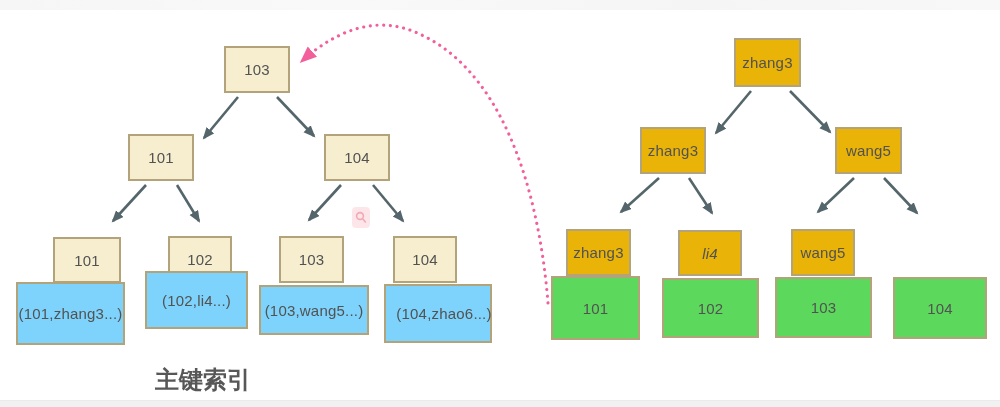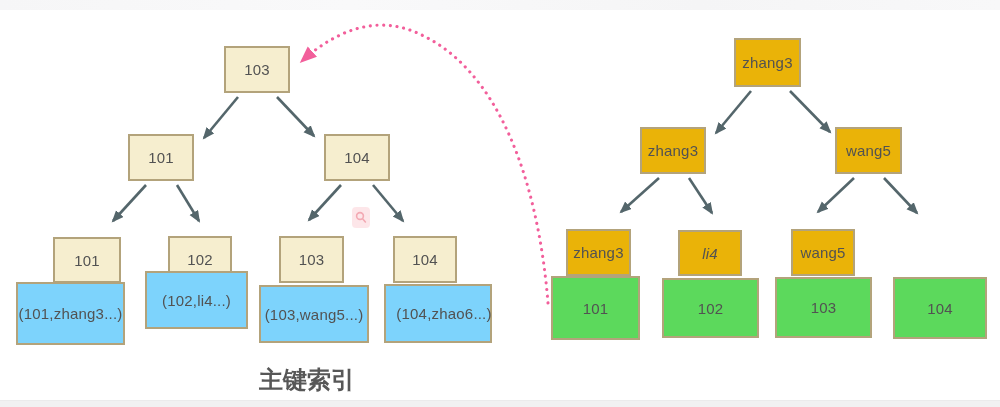--- a/index.html
+++ b/index.html
@@ -8,21 +8,21 @@
   .strip-top { position:absolute; left:0; top:0; width:1000px; height:10px;
                background:linear-gradient(90deg,#f6f6f7 0%,#f9f9fa 35%,#f5f5f6 70%,#f8f8f9 100%); }
   .strip-bottom { position:absolute; left:0; top:400px; width:1000px; height:7px; background:#f1f1f2; border-top:1px solid #ebebec; }
   svg.wires { position:absolute; left:0; top:0; }
   .node { position:absolute; display:flex; align-items:center; justify-content:center;
           font-size:15px; color:#525252; border:2px solid #b3a37b; letter-spacing:0.2px; }
   .tan   { background:#f6eecf; }
   .lav   { background:#eab308; }
   .peri  { background:#7dd3fc; }
   .green { background:#5cd95c; }
-  .caption { position:absolute; width:200px; text-align:right; font-size:24px; font-weight:bold; color:#575757; }
+  .caption { position:absolute; width:200px; text-align:left; font-size:24px; font-weight:bold; color:#575757; }
   .magnifier { position:absolute; left:352px; top:207px; width:18px; height:21px; border-radius:4px;
                background:rgba(250,190,196,0.38); display:flex; align-items:center; justify-content:center; }
 </style>
 </head>
 <body>
 
 <div class="stage">
 
   <div class="strip-top"></div>
 
@@ -62,21 +62,21 @@
   <div class="node tan" style="left:128px; top:134px; width:66px; height:47px;">101</div>
   <div class="node tan" style="left:324px; top:134px; width:66px; height:47px;">104</div>
 
   <div class="node tan" style="left:53px;  top:237px; width:68px; height:46px;">101</div>
   <div class="node tan" style="left:168px; top:236px; width:64px; height:47px;">102</div>
   <div class="node tan" style="left:279px; top:236px; width:65px; height:47px;">103</div>
   <div class="node tan" style="left:393px; top:236px; width:64px; height:47px;">104</div>
 
   <div class="node peri" style="left:16px;  top:282px; width:109px; height:63px;">(101,zhang3...)</div>
   <div class="node peri" style="left:145px; top:271px; width:103px; height:58px;">(102,li4...)</div>
-  <div class="node peri" style="left:259px; top:285px; width:110px; height:58px;">(103,wang5...)</div>
+  <div class="node peri" style="left:259px; top:285px; width:110px; height:50px;">(103,wang5...)</div>
   <div class="node peri" style="left:384px; top:284px; width:108px; height:59px;padding-left:12px;">(104,zhao6...)</div>
 
   <div class="caption" style="left:155px; top:364px;">主键索引</div>
 
   <div class="node lav" style="left:734px; top:38px;  width:67px; height:49px;">zhang3</div>
 
   <div class="node lav" style="left:640px; top:127px; width:66px; height:47px;">zhang3</div>
   <div class="node lav" style="left:835px; top:127px; width:67px; height:47px;">wang5</div>
 
   <div class="node lav" style="left:566px; top:229px; width:65px; height:47px;">zhang3</div>

